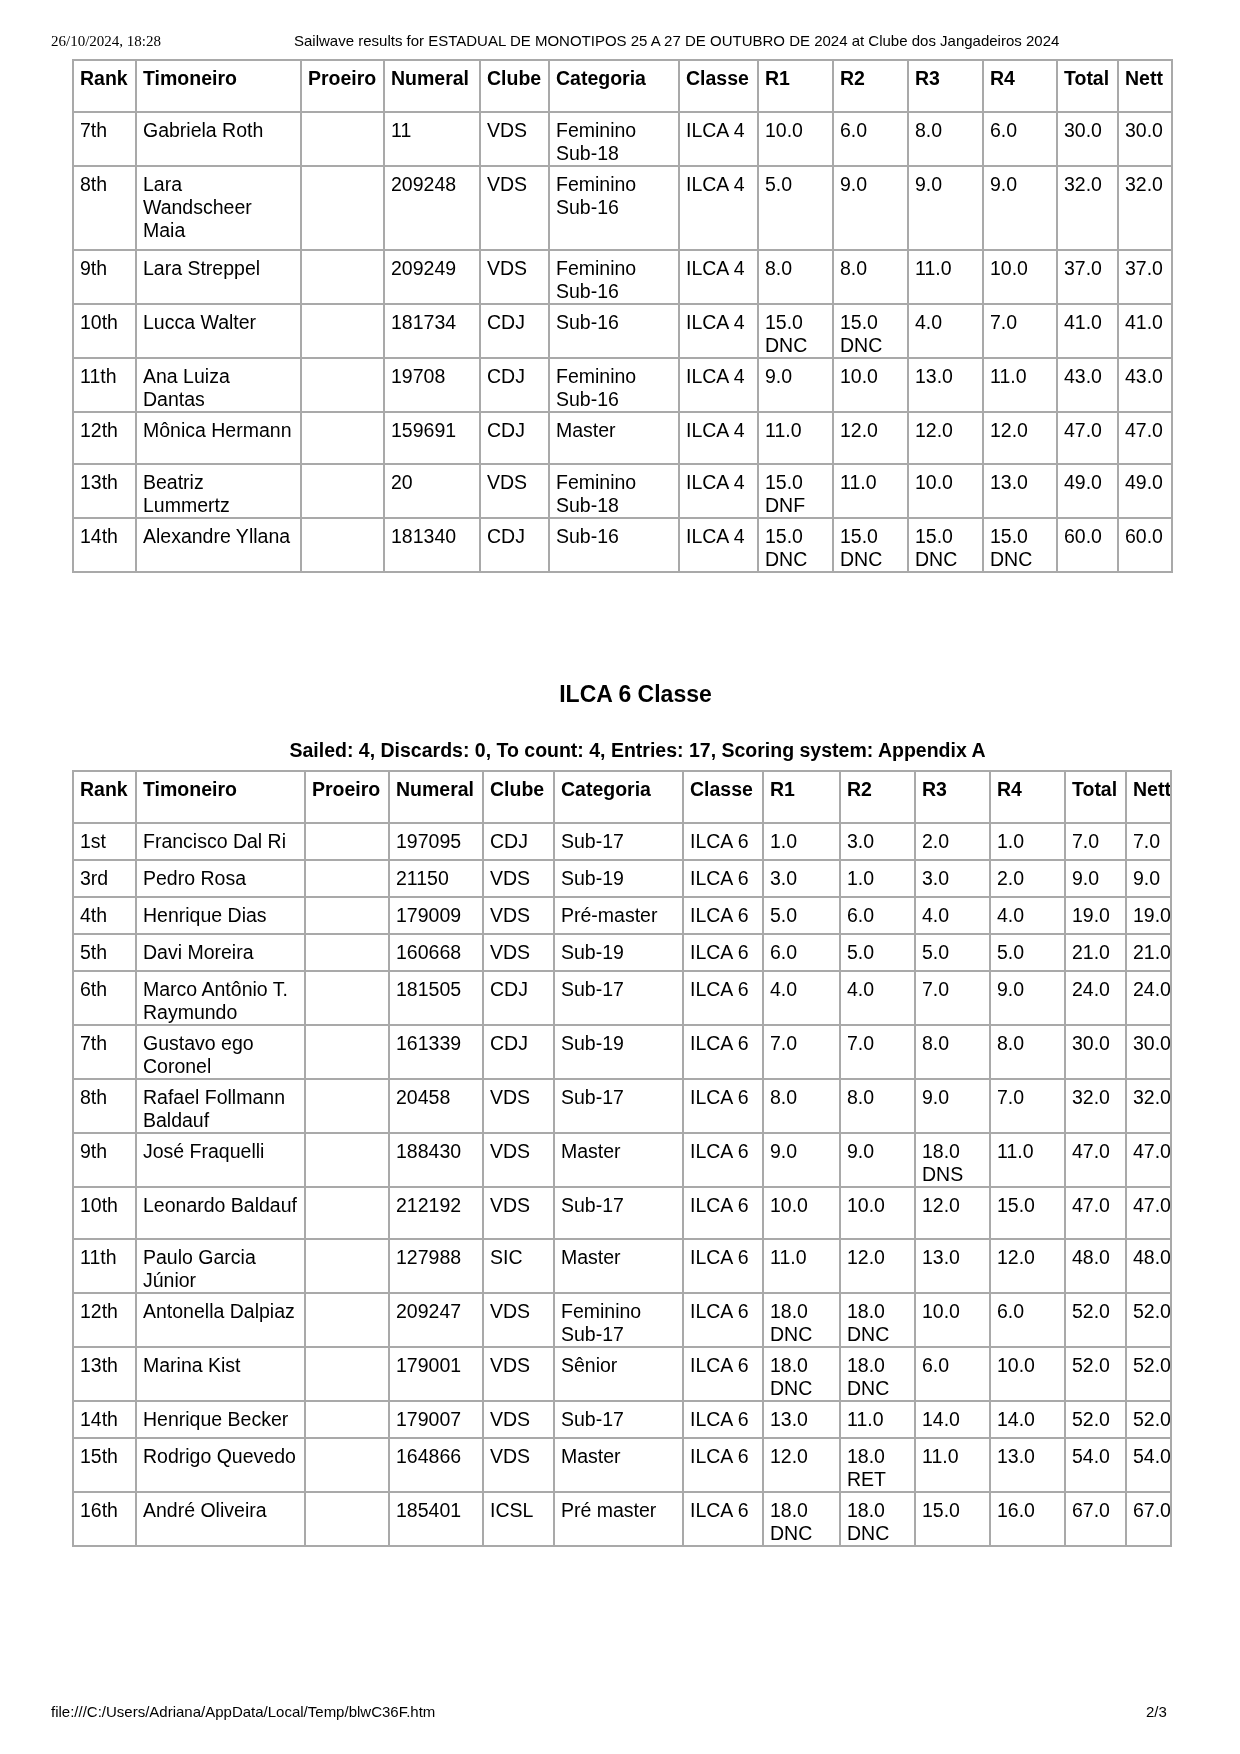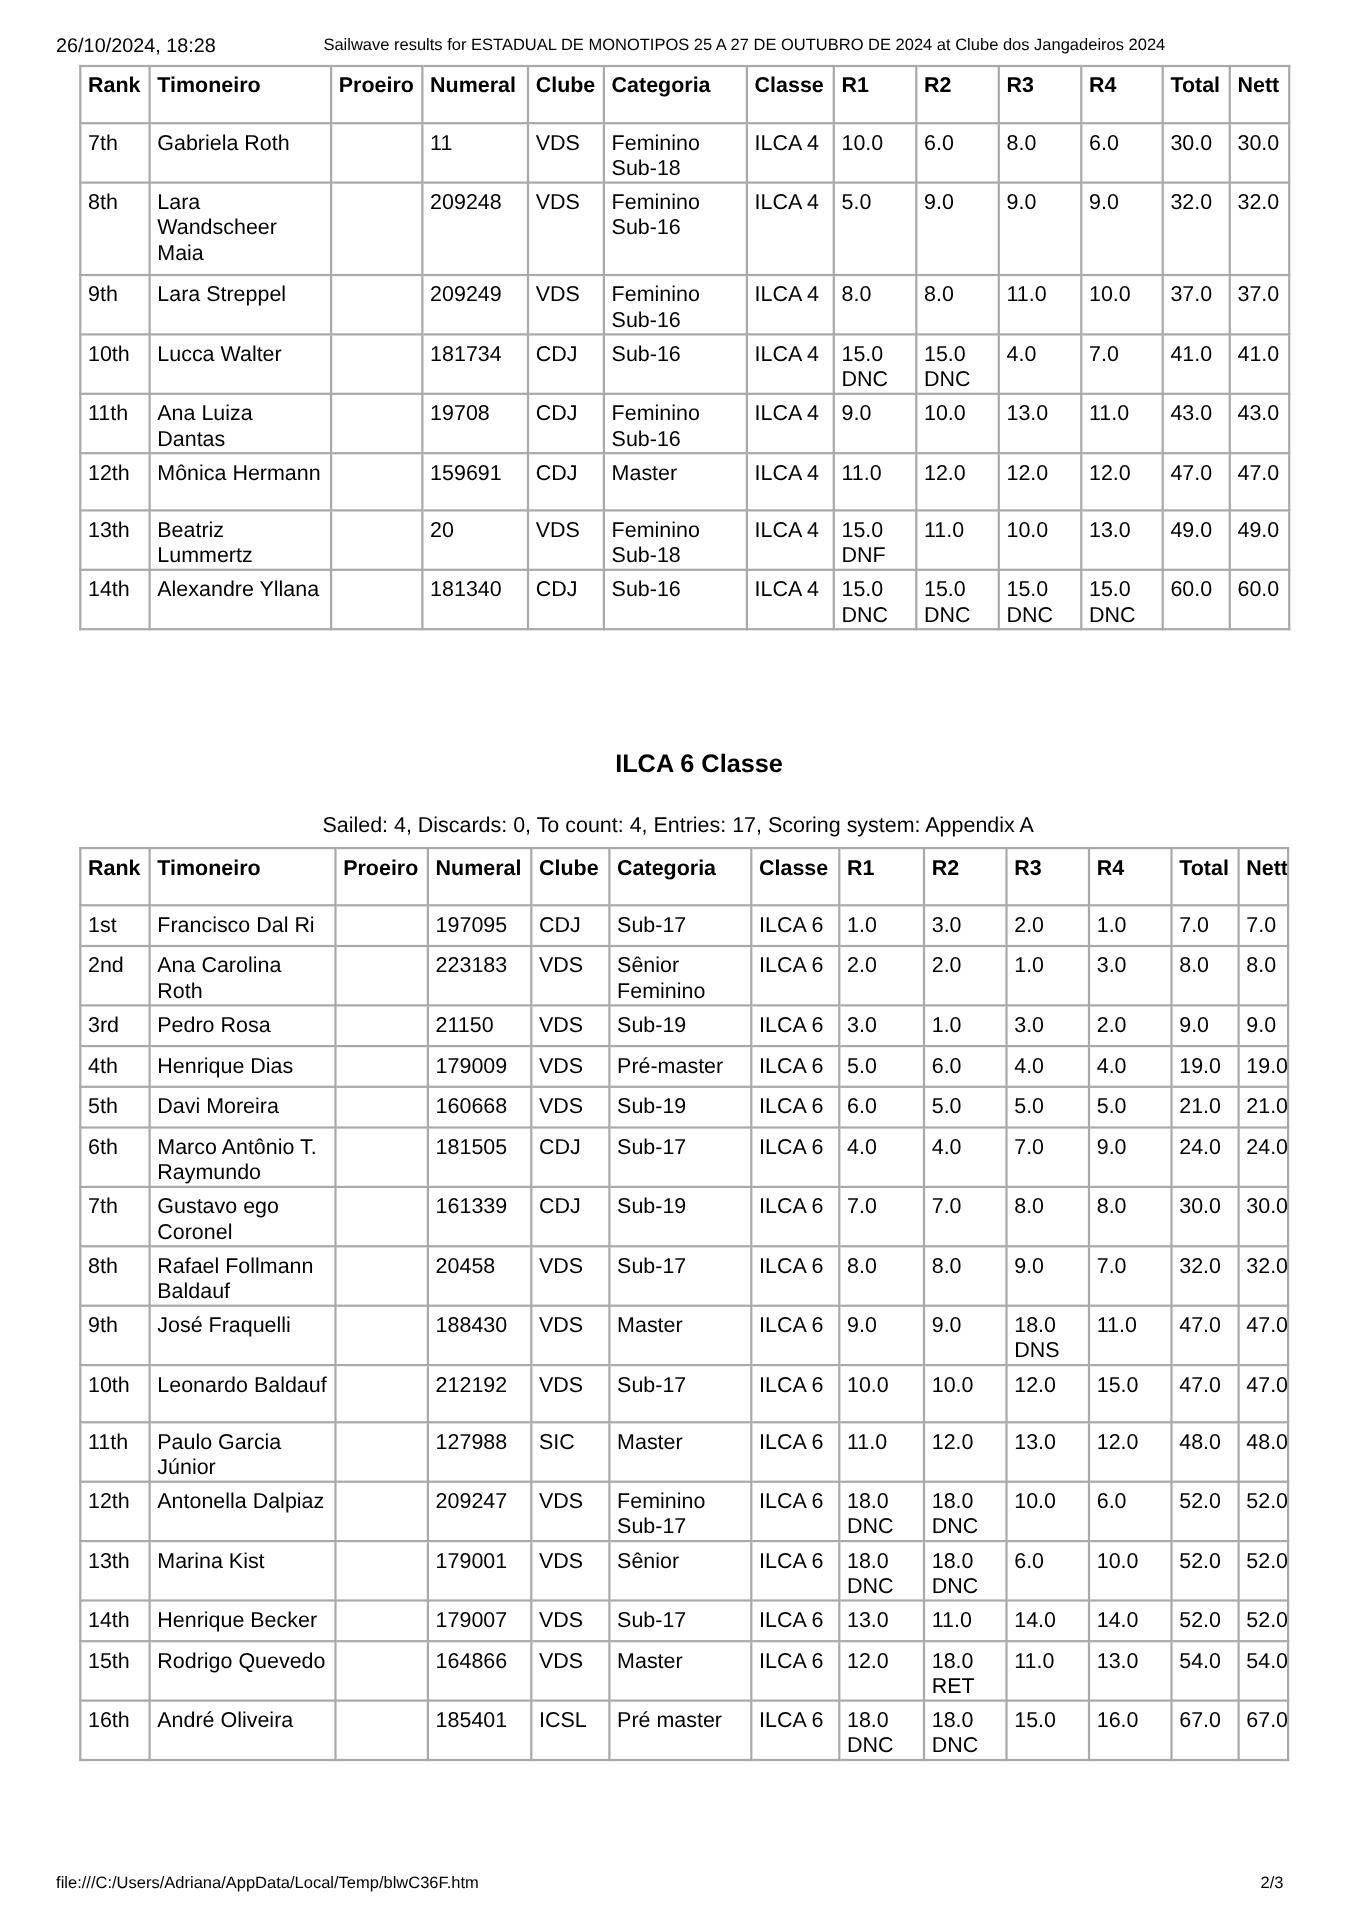--- a/index.html
+++ b/index.html
@@ -1,21 +1,21 @@
 <!DOCTYPE html>
 <html><head>
 <meta charset="utf-8">
 <style>
   html, body { margin: 0; padding: 0; background: #ffffff; }
   body {
     width: 1240px; height: 1754px; position: relative; overflow: hidden;
     font-family: "Liberation Sans", sans-serif; color: #000;
   }
   .print-header-date {
-    position: absolute; left: 51px; top: 32px; font-size: 18px; line-height: 18px;
+    position: absolute; left: 51px; top: 32px; font-size: 15px; line-height: 18px; font-family: Liberation Serif, serif;
   }
   .print-header-title {
     position: absolute; left: 294px; top: 32px; font-size: 15px; line-height: 18px; white-space: nowrap;
   }
   .print-footer-url {
     position: absolute; left: 51px; top: 1703px; font-size: 15px; line-height: 18px;
   }
   .print-footer-page {
     position: absolute; left: 1146px; top: 1703px; font-size: 15px; line-height: 18px;
   }
@@ -32,22 +32,22 @@
   #t2 { top: 770px; width: 1099px; }
   .h62 { height: 52px; }
   .h84 { height: 84px; }
   .h37 { height: 37px; }
   table.results tr > * { box-sizing: border-box; }
   .section-title {
     position: absolute; left: 86px; width: 1099px; top: 680px; text-align: center;
     font-weight: bold; font-size: 23px; line-height: 28px;
   }
   .section-subtitle {
-    position: absolute; left: 67px; width: 1099px; top: 738px; text-align: center;
-    font-weight: normal; font-size: 19.5px; line-height: 24px;
+    position: absolute; left: 88px; width: 1099px; top: 738px; text-align: center;
+    font-weight: bold; font-size: 19.5px; line-height: 24px;
   }
   .code { display: block; }
 </style>
 </head>
 <body>
 
 <div class="print-header-date">26/10/2024, 18:28</div>
 <div class="print-header-title">Sailwave results for ESTADUAL DE MONOTIPOS 25 A 27 DE OUTUBRO DE 2024 at Clube dos Jangadeiros 2024</div>
 
 <table class="results" id="t1">
@@ -273,35 +273,20 @@
         <td>CDJ</td>
         <td>Sub-17</td>
         <td>ILCA 6</td>
         <td>1.0</td>
         <td>3.0</td>
         <td>2.0</td>
         <td>1.0</td>
         <td>7.0</td>
         <td>7.0</td>
       </tr>
-      <tr class="h62">
-        <td>2nd</td>
-        <td>Ana Carolina Roth</td>
-        <td></td>
-        <td>223183</td>
-        <td>VDS</td>
-        <td>Sênior Feminino</td>
-        <td>ILCA 6</td>
-        <td>2.0</td>
-        <td>2.0</td>
-        <td>1.0</td>
-        <td>3.0</td>
-        <td>8.0</td>
-        <td>8.0</td>
-      </tr>
       <tr class="h37">
         <td>3rd</td>
         <td>Pedro Rosa</td>
         <td></td>
         <td>21150</td>
         <td>VDS</td>
         <td>Sub-19</td>
         <td>ILCA 6</td>
         <td>3.0</td>
         <td>1.0</td>

